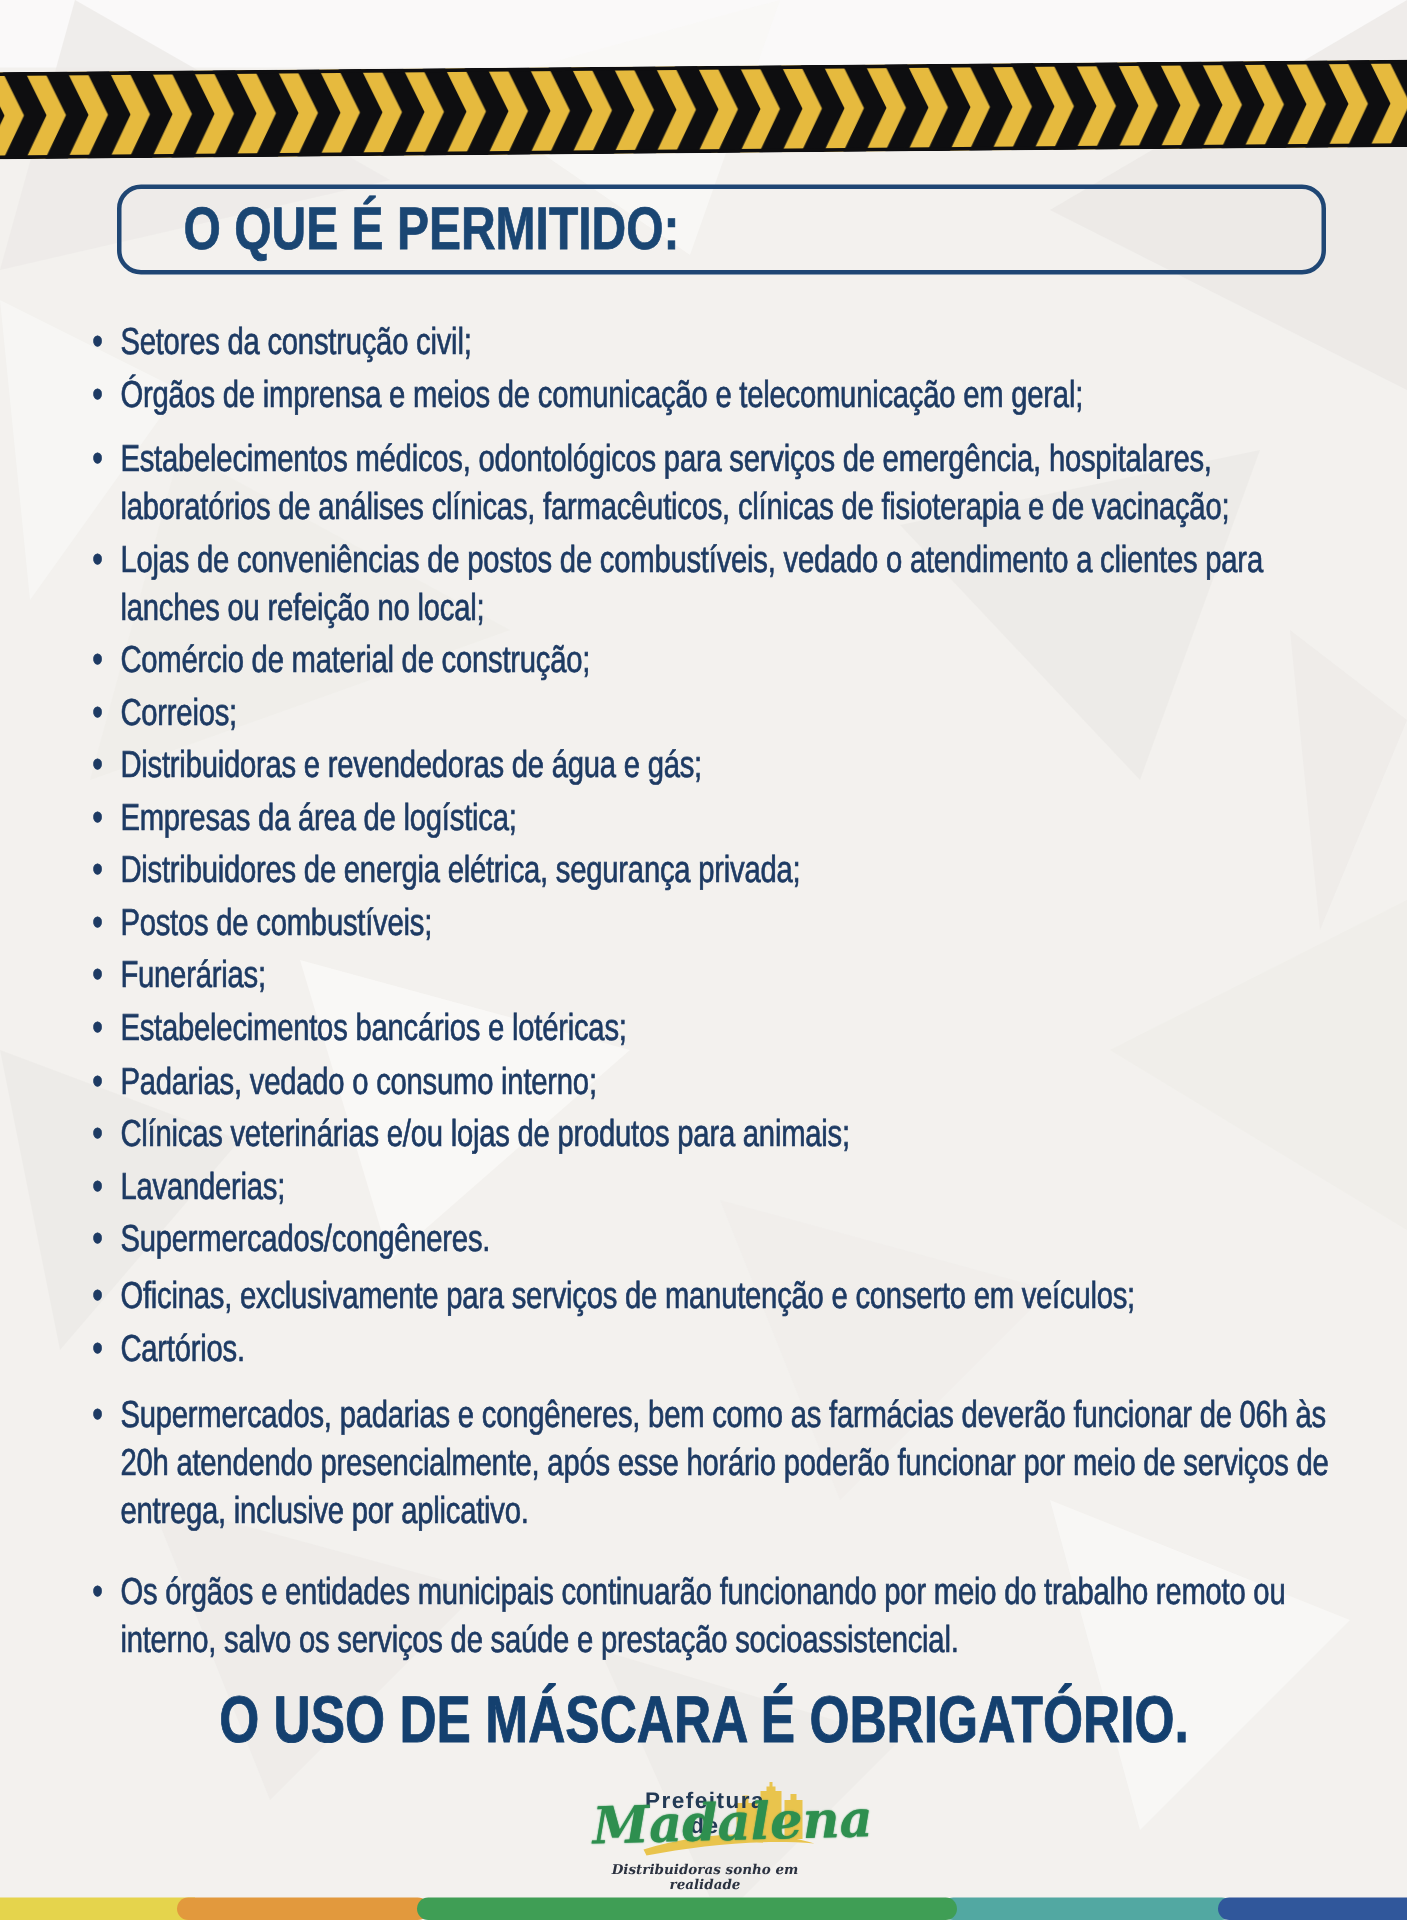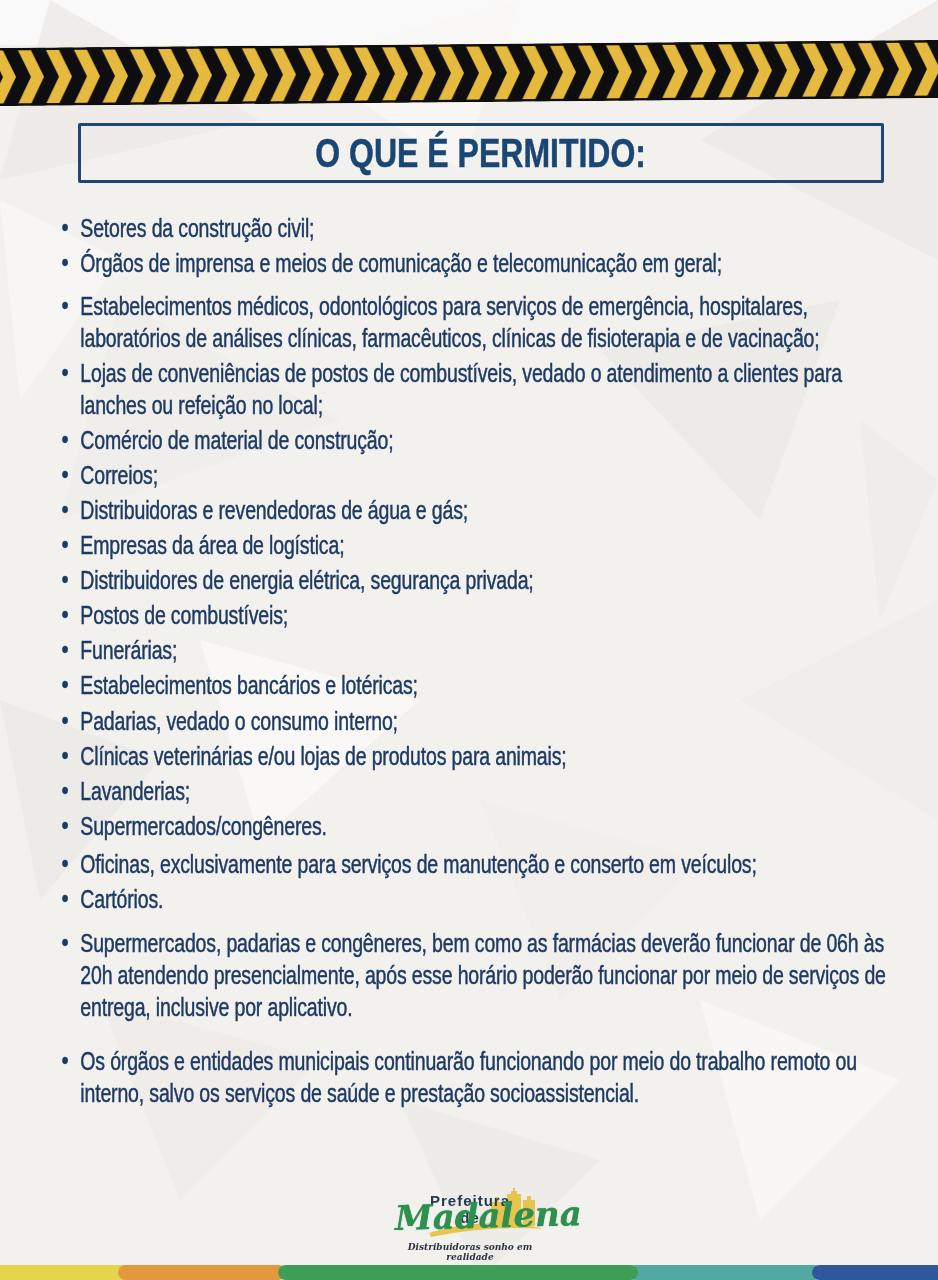--- a/index.html
+++ b/index.html
@@ -11,22 +11,22 @@
   .texture{position:absolute; inset:0; width:938px; height:1280px;}
 
   
   .hazard{position:absolute; top:44px; left:-11px; width:962px; height:58px;
           transform:rotate(-0.5deg);}
   .hazard svg{display:block;}
 
   
   .title-box{
     position:absolute; left:78px; top:123px; width:800px; height:54px;
-    border:3px solid #1f4674; border-radius:2px;
-    display:flex; align-items:center; justify-content:center;
+    border:3px solid #1f4674; border-radius:16px;
+    display:flex; align-items:center; 
     background:transparent;
   }
   .title-box .title{
     font-size:40px; font-weight:bold; color:#1a4673; white-space:nowrap;
     transform:scaleX(0.8); -webkit-text-stroke:0.5px #1a4673;
   }
 
   
   .permitted-list{
     position:absolute; left:60px; top:212px; width:1062px;
@@ -136,20 +136,23 @@
     <li><span class="bullet">•</span><span>Padarias, vedado o consumo interno;</span></li>
     <li><span class="bullet">•</span><span>Clínicas veterinárias e/ou lojas de produtos para animais;</span></li>
     <li><span class="bullet">•</span><span>Lavanderias;</span></li>
     <li><span class="bullet">•</span><span>Supermercados/congêneres.</span></li>
     <li><span class="bullet">•</span><span>Oficinas, exclusivamente para serviços de manutenção e conserto em veículos;</span></li>
     <li><span class="bullet">•</span><span>Cartórios.</span></li>
     <li><span class="bullet">•</span><span>Supermercados, padarias e congêneres, bem como as farmácias deverão funcionar de 06h às 20h atendendo presencialmente, após esse horário poderão funcionar por meio de serviços de entrega, inclusive por aplicativo.</span></li>
     <li><span class="bullet">•</span><span>Os órgãos e entidades municipais continuarão funcionando por meio do trabalho remoto ou interno, salvo os serviços de saúde e prestação socioassistencial.</span></li>
   </ul>
 
+  <div class="mask-headline">
+    <span class="headline-text">O USO DE MÁSCARA É OBRIGATÓRIO.</span>
+  </div>
 
   <div class="logo">
     <svg class="logo-art" viewBox="0 0 150 74" xmlns="http://www.w3.org/2000/svg">
 
       <path d="M34,47 C70,36 115,33 148,43 C112,40 72,44 36,51 Z" fill="#e9c44d"></path>
 
       <g fill="#e9c44d">
         <path d="M96,40 V16 h4 v-5 h4 v5 h6 v24 Z"></path>
         <path d="M112,40 V8 h4 V5 h2 V2 h2 v3 h2 v3 h4 v32 Z"></path>
         <path d="M128,40 V14 h4 v-4 h4 v4 h4 v26 Z"></path>

